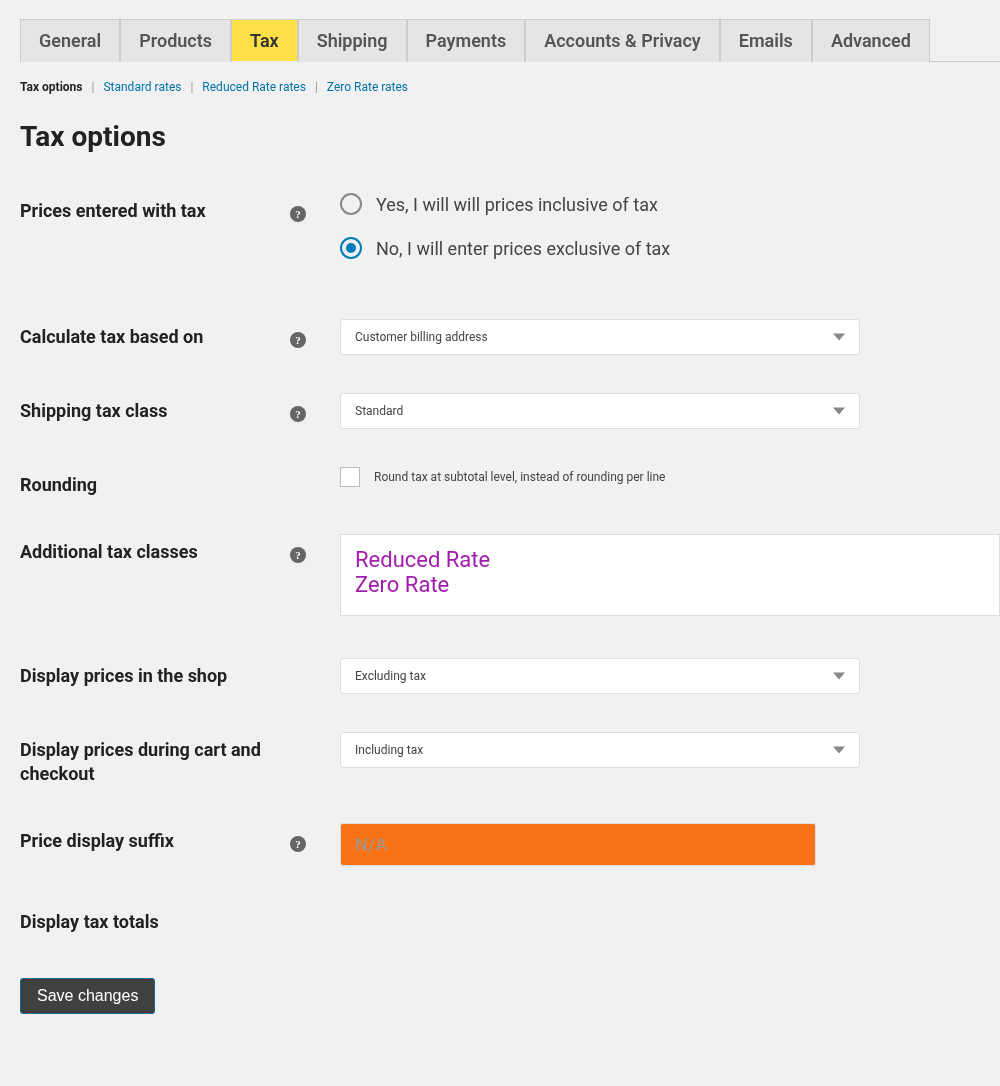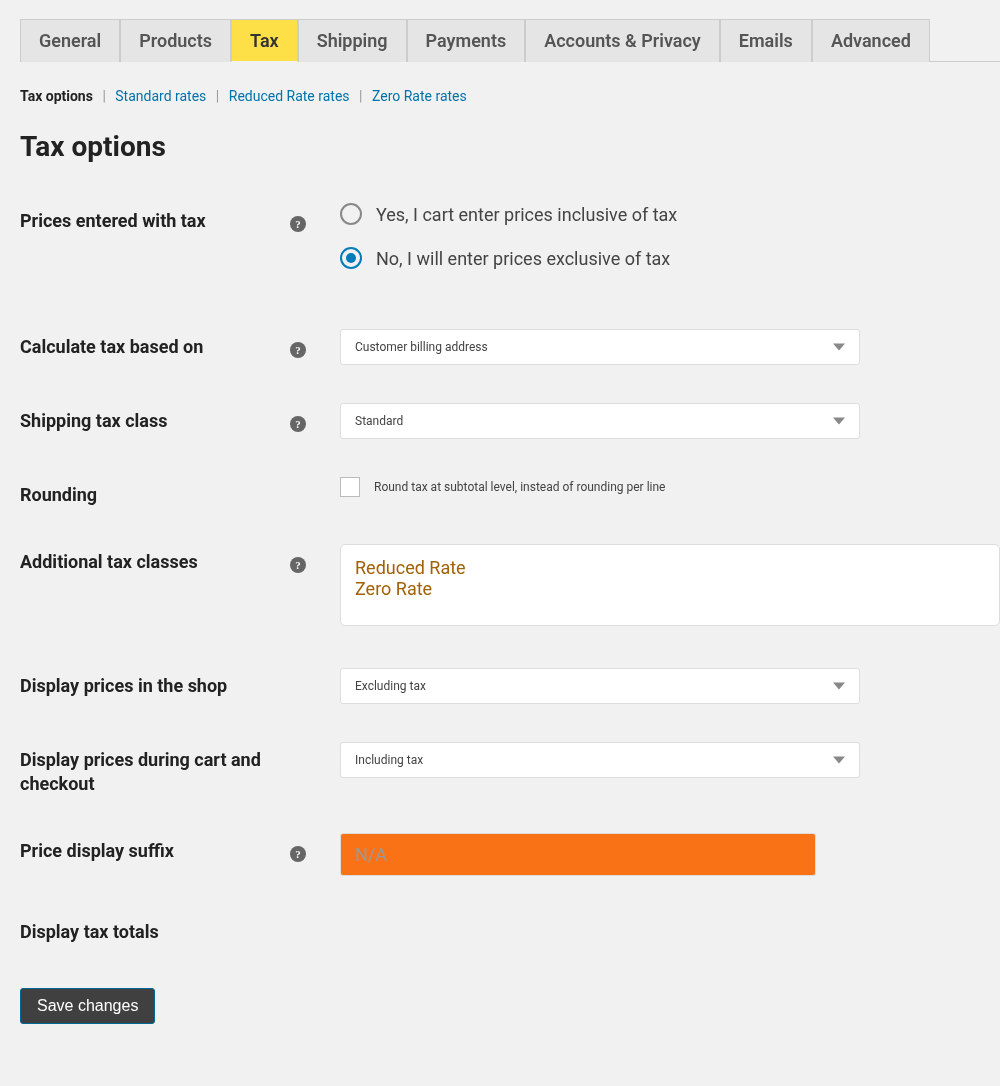--- a/index.html
+++ b/index.html
@@ -32,22 +32,22 @@
     cursor: pointer;
   }
   .tab.active {
     background: #fde047;
     border-bottom: 1px solid #f1f1f1;
     color: #333;
   }
 
   
   .subnav {
-    margin: 26px 0 0 20px;
-    font-size: 14px;
+    margin: 18px 0 0 20px;
+    font-size: 12px;
   }
   .subnav .current { color: #222; font-weight: 700; }
   .subnav a { color: #0073aa; text-decoration: none; }
   .subnav .sep { color: #999; margin: 0 6px; }
 
   
   h2.page-title {
     margin: 26px 0 40px 20px;
     font-size: 28px;
     font-weight: 700;
@@ -142,24 +142,24 @@
     background: #fff;
     margin-right: 14px;
     flex-shrink: 0;
   }
 
   
   .textarea {
     width: 660px;
     background: #fff;
     border: 1px solid #ddd;
-    border-radius: 5px;
+    border-radius: 0;
     padding: 12px 14px;
-    font-size: 18px;
-    color: #a16207;
+    font-size: 22px;
+    color: #a21caf;
     min-height: 82px;
     white-space: pre-line;
     font-family: inherit;
     resize: none;
   }
 
   
   .input {
     width: 476px;
     background: #f97316;
@@ -218,21 +218,21 @@
 <div class="form">
 
   <div class="row">
     <div class="label-col">
         <label>Prices entered with tax</label>
       </div>
     <div class="help-col"><span class="help-icon">?</span></div>
     <div class="field-col">
       <div class="radio-opt">
         <span class="radio-circle"></span>
-        <span>Yes, I cart enter prices inclusive of tax</span>
+        <span>Yes, I will will prices inclusive of tax</span>
       </div>
       <div class="radio-opt">
         <span class="radio-circle checked"></span>
         <span>No, I will enter prices exclusive of tax</span>
       </div>
     </div>
   </div>
 
   <div class="row">
     <div class="label-col">

